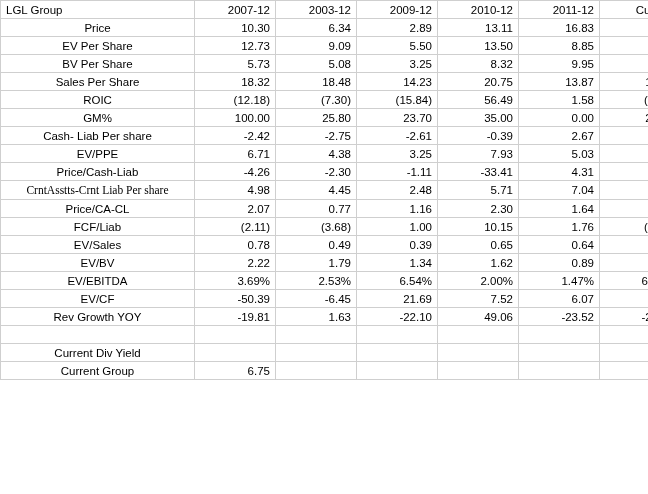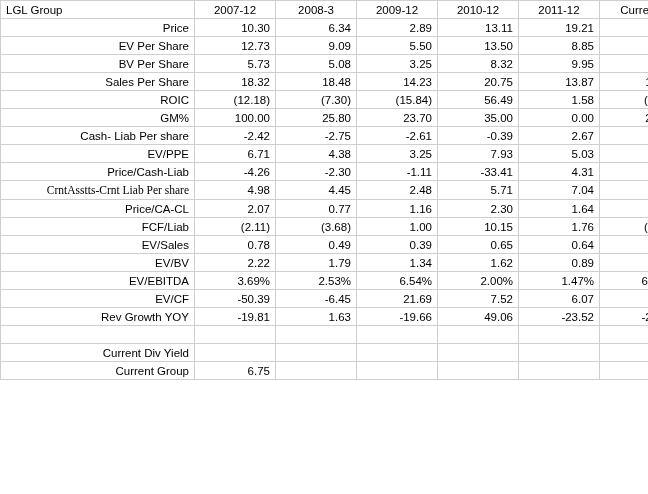--- a/index.html
+++ b/index.html
@@ -27,23 +27,23 @@
     vertical-align: middle;
     white-space: nowrap;
     overflow: hidden;
     height: 18px;
     box-sizing: border-box;
   }
   col.c-label { width: 194px; }
   col.c-year  { width: 81px; }
   col.c-curr  { width: 80px; }
 
-  .label { text-align: right; }
+  .label { text-align: center; }
   .num   { text-align: right; }
-  .hdr   { text-align: center; }
+  .hdr   { text-align: right; }
   .hdr.label { text-align: left; margin-left: 36px; }
   .bold  { font-weight: bold; }
 
   
   .cur {
     border-left: 2px solid #000000;
     border-right: 2px solid #000000;
   }
   .cur-top {
     border-top: 2px solid #000000;
@@ -65,36 +65,36 @@
     <col class="c-year">
     <col class="c-year">
     <col class="c-year">
     <col class="c-year">
     <col class="c-curr">
   </colgroup>
   <thead>
     <tr>
       <th class="hdr label">LGL Group</th>
       <th class="hdr">2007-12</th>
-      <th class="hdr">2008-3</th>
+      <th class="hdr">2003-12</th>
       <th class="hdr">2009-12</th>
       <th class="hdr">2010-12</th>
       <th class="hdr">2011-12</th>
       <th class="hdr bold cur cur-top">Current</th>
     </tr>
   </thead>
   <tbody>
 
     <tr>
       <td class="label">Price</td>
       <td class="num">10.30</td>
       <td class="num">6.34</td>
       <td class="num">2.89</td>
       <td class="num">13.11</td>
-      <td class="num">19.21</td>
+      <td class="num">16.83</td>
       <td class="num cur">6.75</td>
     </tr>
 
     <tr>
       <td class="label">EV Per Share</td>
       <td class="num">12.73</td>
       <td class="num">9.09</td>
       <td class="num">5.50</td>
       <td class="num">13.50</td>
       <td class="num">8.85</td>
@@ -238,21 +238,21 @@
       <td class="num">21.69</td>
       <td class="num">7.52</td>
       <td class="num">6.07</td>
       <td class="num cur cur-bottom bold">8.75</td>
     </tr>
 
     <tr>
       <td class="label">Rev Growth YOY</td>
       <td class="num">-19.81</td>
       <td class="num">1.63</td>
-      <td class="num">-19.66</td>
+      <td class="num">-22.10</td>
       <td class="num">49.06</td>
       <td class="num">-23.52</td>
       <td class="num">-20.47</td>
     </tr>
 
     <tr class="spacer">
       <td class="label"></td>
       <td class="num"></td>
       <td class="num"></td>
       <td class="num"></td>

